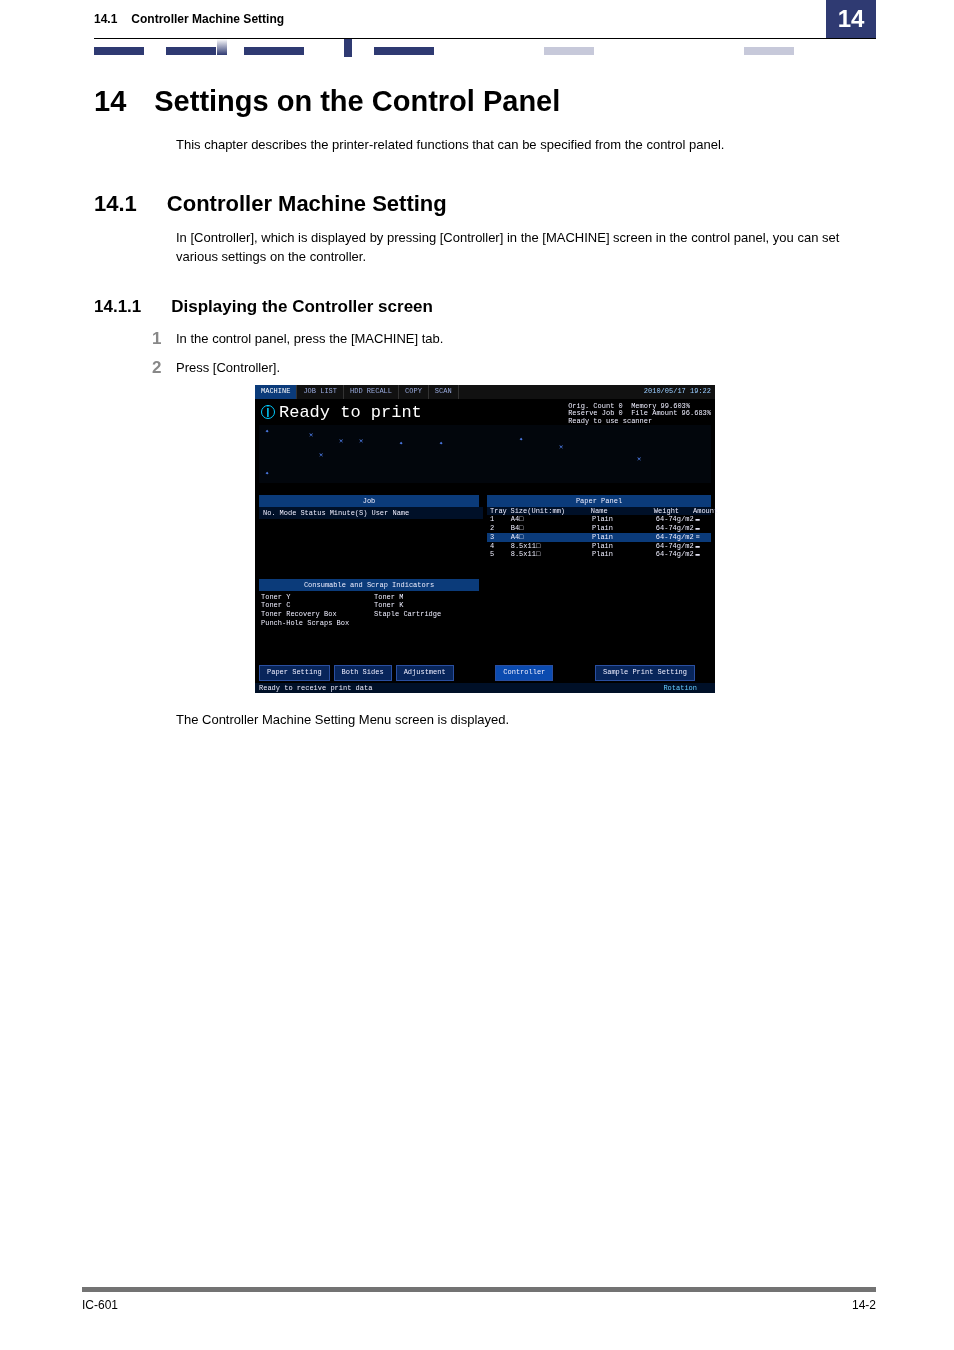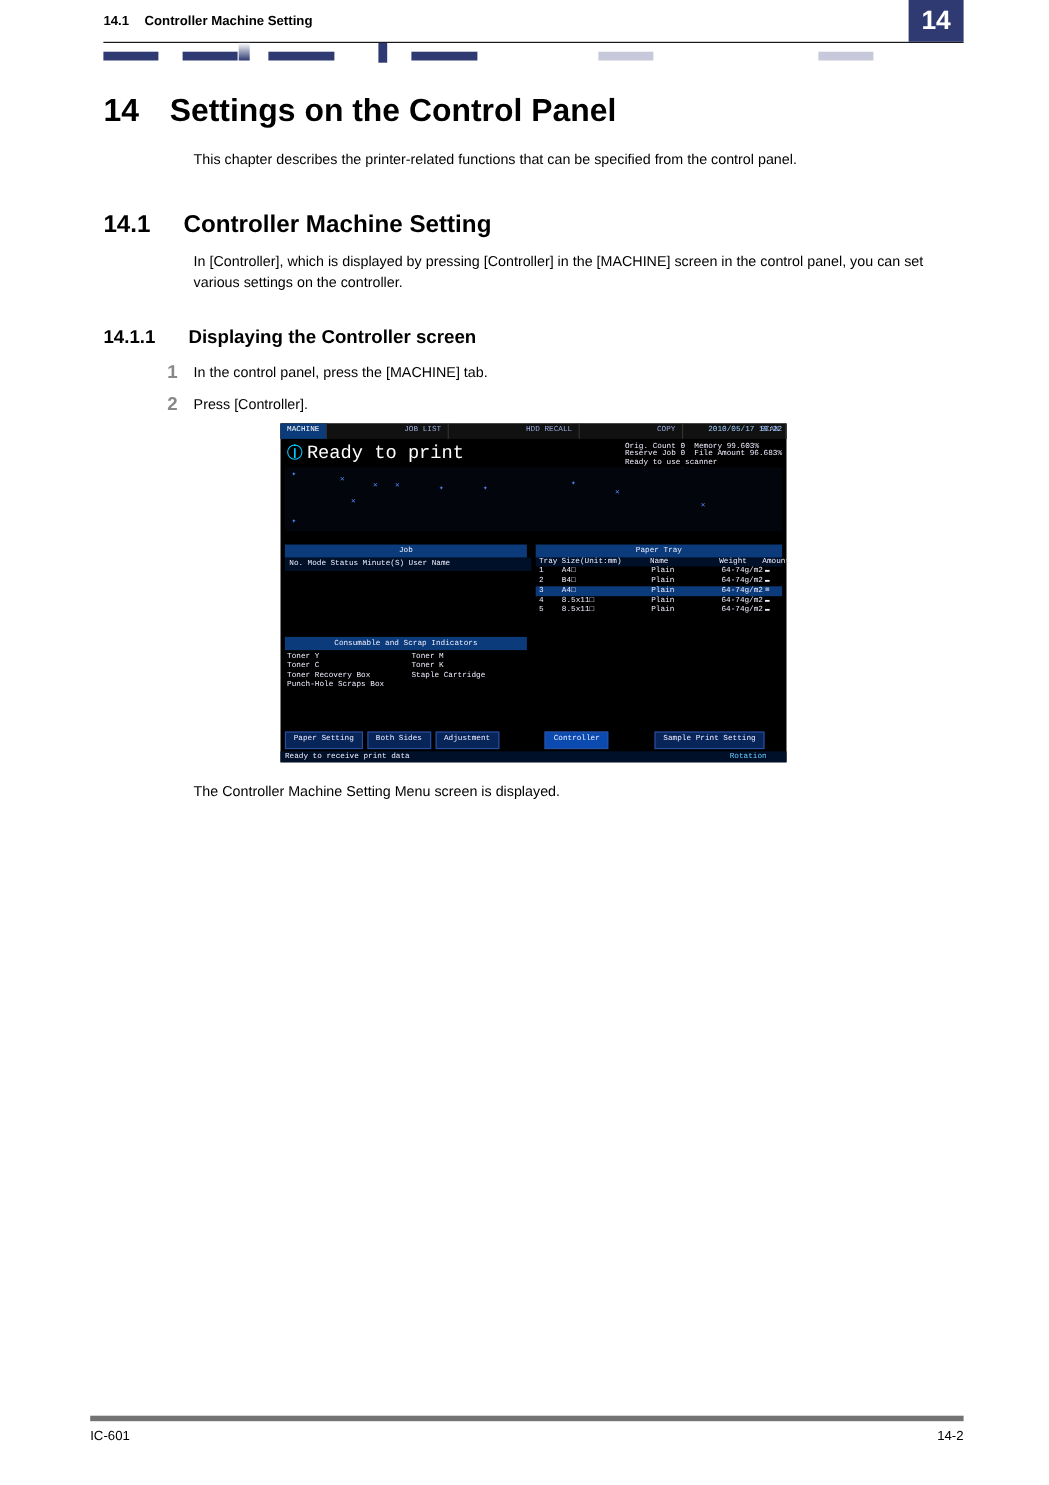--- a/index.html
+++ b/index.html
@@ -115,21 +115,20 @@
     background: #000;
     position: relative;
     font-family: "Courier New", monospace;
     color: #eef;
     font-size: 7px;
   }
   .shot .tabs {
     position: absolute; top:0; left:0; right:0; height:14px;
     display:flex;
     background:#111;
-    justify-content:space-between;
   }
   .shot .tabs div {
     flex:0 0 auto;
     padding:2px 6px;
     border-right:1px solid #333;
     color:#9ad;
   }
   .shot .tabs .active { background:#0b3b7a; color:#fff;}
   .shot .tstamp { position:absolute; right:4px; top:2px; color:#9cf;}
   .shot .ready {
@@ -310,21 +309,21 @@
 
       <div class="jobhdr">Job</div>
       <div class="jobcols">
         <span>No.</span>
         <span>Mode</span>
         <span>Status</span>
         <span>Minute(S)</span>
         <span>User Name</span>
       </div>
 
-      <div class="trayhdr">Paper Tray</div>
+      <div class="trayhdr">Paper Panel</div>
       <div class="traytbl">
         <div class="rowh">
           <span class="c-tray">Tray</span>
           <span class="c-size">Size(Unit:mm)</span>
           <span class="c-name">Name</span>
           <span class="c-weight">Weight</span>
           <span class="c-amt">Amount</span>
         </div>
         <div class="row">
           <span class="c-tray">1</span>

